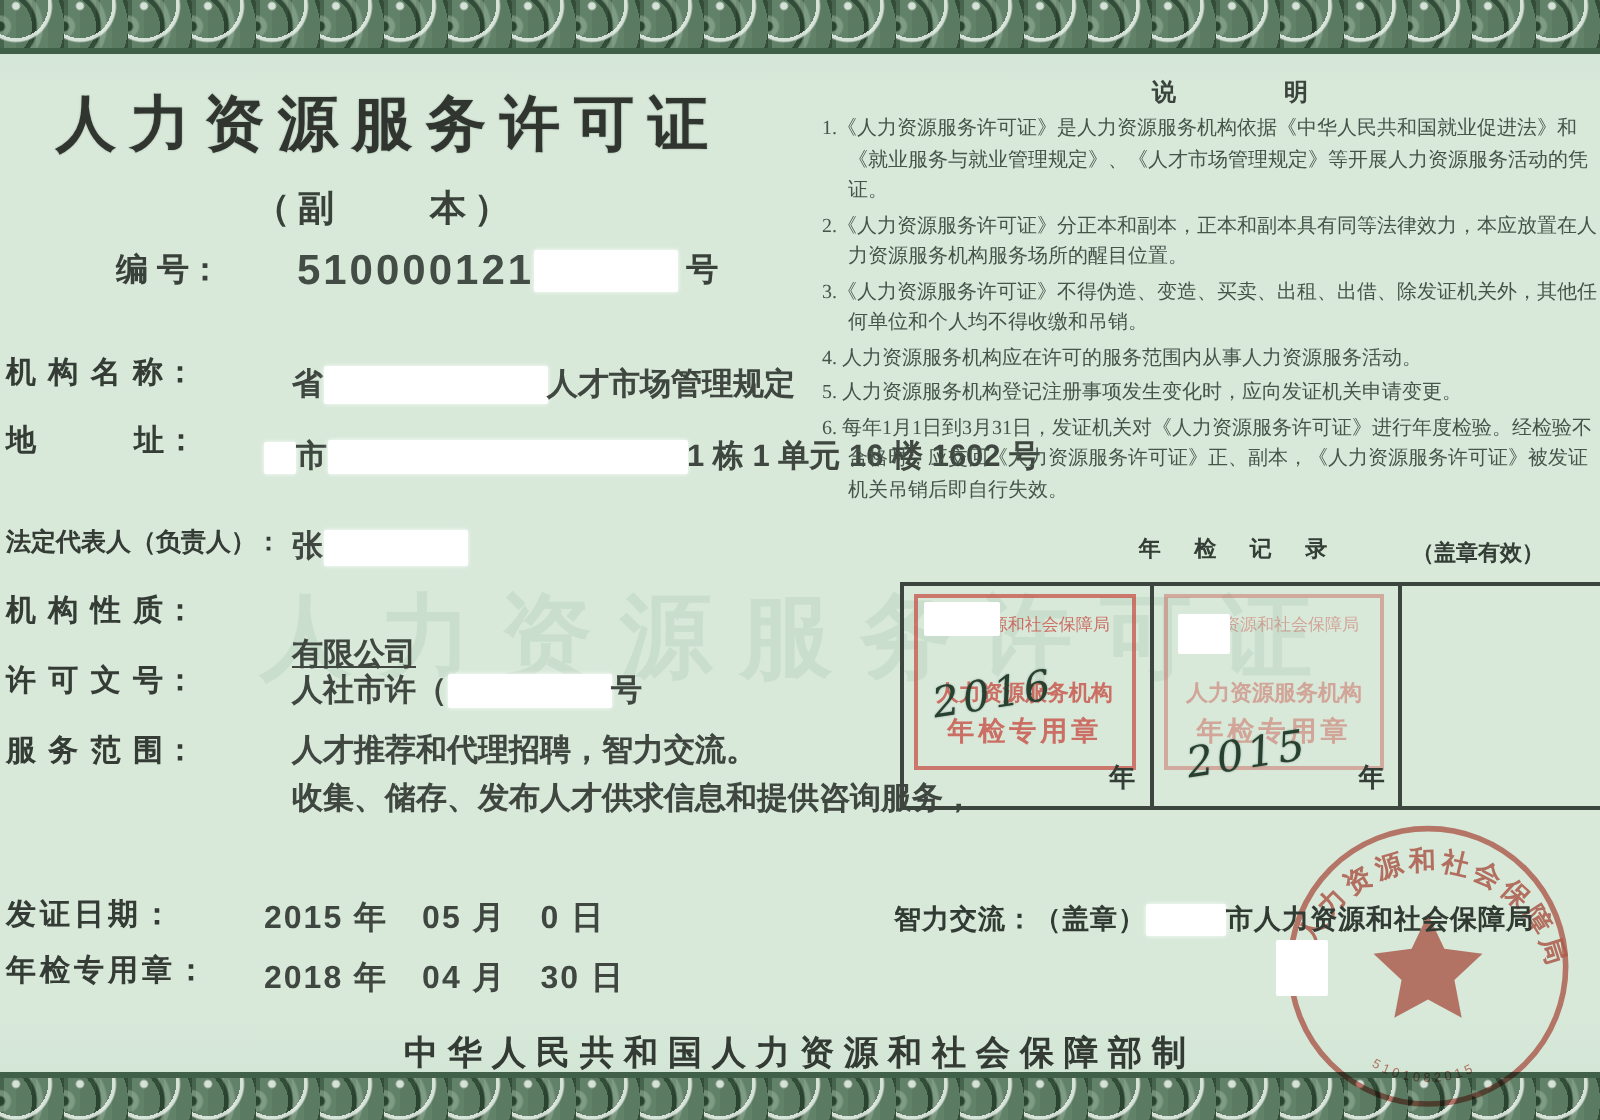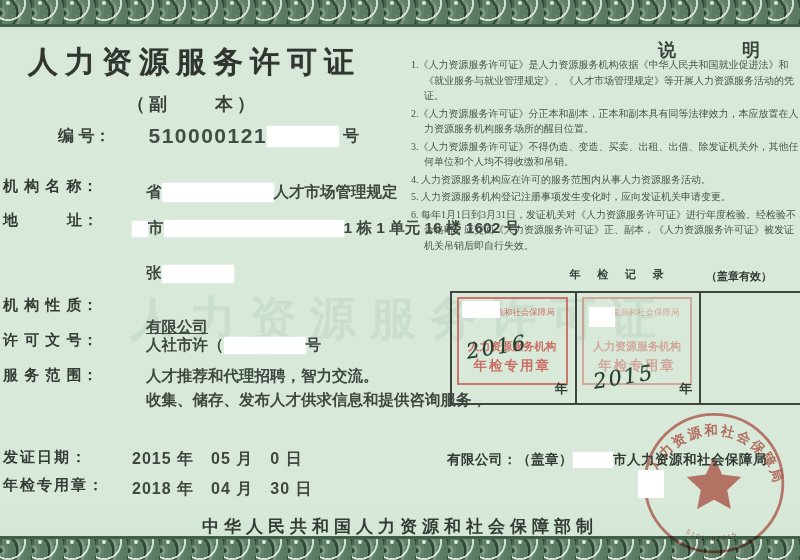--- a/index.html
+++ b/index.html
@@ -40,22 +40,22 @@
   .fvalue{position:absolute;font-size:15.5px;font-weight:600;color:#3f4740;white-space:nowrap;}
   .small-label{font-size:12.5px;letter-spacing:0;}
   .scope{line-height:24px;font-weight:600;}
   .date-val{font-size:16px;letter-spacing:1px;}
   .footer-line{
     position:absolute;left:140px;top:515px;width:520px;text-align:center;
     font-size:17px;font-weight:bold;letter-spacing:5px;color:#333b34;white-space:nowrap;
     font-family:"Liberation Serif", serif;
   }
   
-  .expl-head{position:absolute;left:470px;top:38px;width:300px;text-align:right;
-    font-size:18px;font-weight:bold;letter-spacing:10px;color:#3a443c;font-family:"Liberation Serif", serif;}
+  .expl-head{position:absolute;left:470px;top:38px;width:300px;text-align:center;
+    font-size:12px;font-weight:bold;letter-spacing:10px;color:#3a443c;font-family:"Liberation Serif", serif;}
   .expl-list{
     position:absolute;left:411px;top:57px;width:392px;
     font-family:"Liberation Serif", serif;font-size:10px;line-height:15.5px;color:#46544a;
   }
   .expl-list p{margin:0 0 2px 0;text-indent:-13px;padding-left:13px;}
   .insp-head{position:absolute;left:520px;top:267px;width:200px;text-align:center;
     font-size:11px;font-weight:bold;letter-spacing:7px;color:#343e36;font-family:"Liberation Serif", serif;}
   .seal-note{position:absolute;left:706px;top:269px;font-size:11px;font-weight:bold;color:#343e36;}
   .insp-table{
     position:absolute;left:450px;top:291px;width:372px;height:110px;
@@ -106,20 +106,21 @@
   <div class="flabel" style="top:177px;">机 构 名 称：</div>
   <div class="fvalue" style="left:146px;top:182px;">
     <span>省</span><span class="redact" style="width:112px;height:19px;"></span><span>人才市场管理规定</span>
   </div>
 
   <div class="flabel" style="top:211px;">地　　　址：</div>
   <div class="fvalue" style="left:132px;top:218px;">
     <span class="redact" style="width:16px;height:16px;"></span><span>市</span><span class="redact" style="width:180px;height:17px;"></span><span>1 栋 1 单元 16 楼 1602 号</span>
   </div>
 
+  <div class="flabel small-label" style="top:263px;">法定代表人（负责人）：</div>
   <div class="fvalue" style="left:146px;top:263px;">
     <span>张</span><span class="redact" style="width:72px;height:18px;"></span>
   </div>
 
   <div class="flabel" style="top:296px;">机 构 性 质：</div>
   <div class="fvalue" style="left:146px;top:317px;text-decoration:underline;">有限公司</div>
 
   <div class="flabel" style="top:331px;">许 可 文 号：</div>
   <div class="fvalue" style="left:146px;top:335px;">
     <span>人社市许（</span><span class="redact" style="width:82px;height:17px;"></span><span>号</span>
@@ -187,18 +188,18 @@
     <path d="M 86,56 L 94.8,74.6 L 115.3,77.3 L 100.2,91.4 L 104.1,111.7 L 86,101.8 L 67.9,111.7 L 71.8,91.4 L 56.7,77.3 L 77.2,74.6 Z" fill="#c65347" opacity="0.82"></path>
     <text font-size="14.5" fill="#c65347" letter-spacing="2.5" opacity="0.85" font-weight="bold" font-family="Liberation Serif, serif">
       <textPath href="#sealArcTop" startOffset="4%">市人力资源和社会保障局</textPath>
     </text>
     <text font-size="7" fill="#c65347" letter-spacing="2" opacity="0.8">
       <textPath href="#sealArcBottom" startOffset="18%">5101082015</textPath>
     </text>
   </svg>
 
   <div class="issuer-line">
-    <span>有限公司：（盖章）</span><span class="redact" style="width:40px;height:16px;"></span><span>市人力资源和社会保障局</span>
+    <span>智力交流：（盖章）</span><span class="redact" style="width:40px;height:16px;"></span><span>市人力资源和社会保障局</span>
   </div>
 
   <span class="patch" style="left:638px;top:470px;width:26px;height:28px;z-index:5;"></span>
 
 </div>
 
 </body></html>

